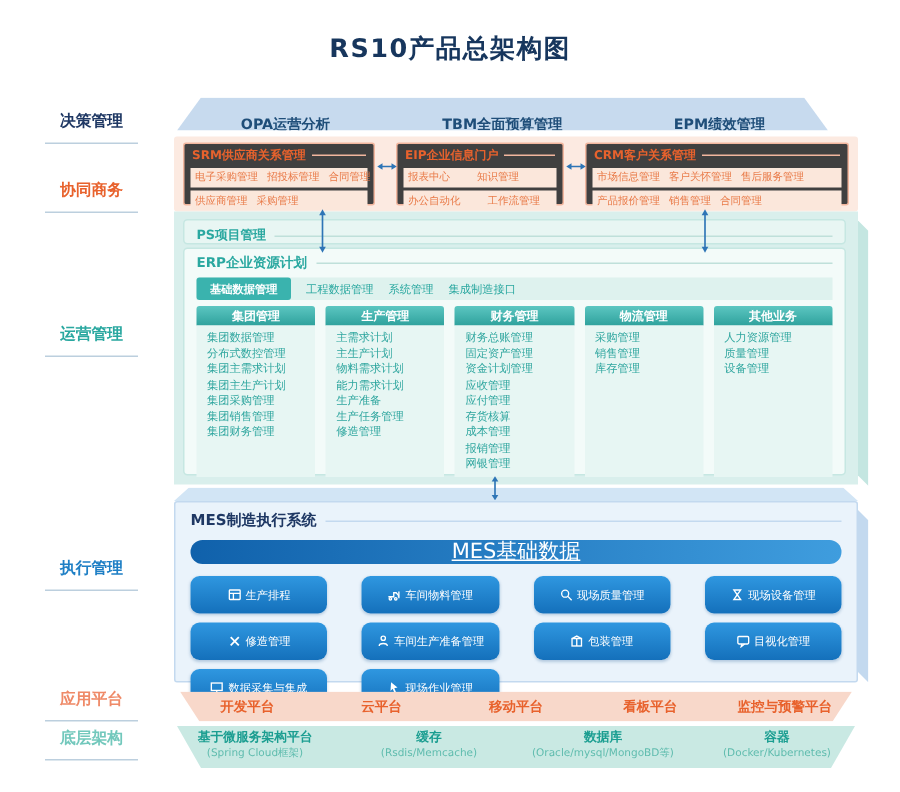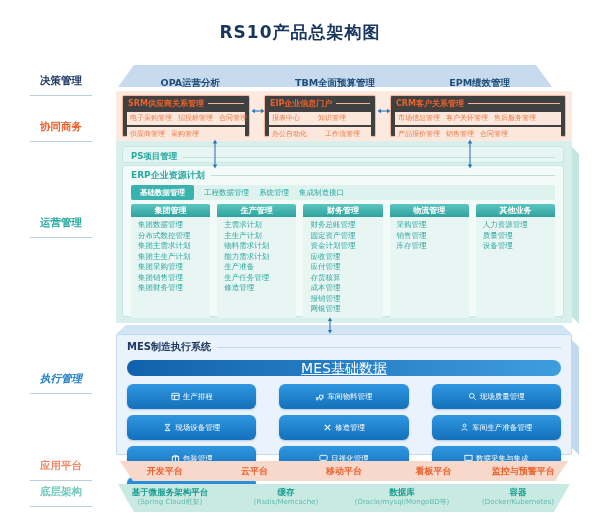--- a/index.html
+++ b/index.html
@@ -8,21 +8,21 @@
 
   .page-title{position:absolute;top:21px;left:0;right:0;text-align:center;
               font-size:17px;font-weight:bold;color:#17365d;letter-spacing:1px;}
 
   
   .side-label{position:absolute;left:30px;width:62px;text-align:center;font-weight:bold;
               font-size:10.5px;padding-bottom:7px;border-bottom:1.5px solid #bccfde;}
   .sl-decision{top:74px;color:#1f3864;}
   .sl-collab{top:120px;color:#e8622d;}
   .sl-ops{top:216px;color:#2aa8a0;}
-  .sl-exec{top:372px;color:#1e7fc5;font-style:italic;}
+  .sl-exec{top:372px;color:#1e7fc5;}
   .sl-app{top:459px;color:#ef8a68;}
   .sl-infra{top:485px;color:#72c8bc;}
 
   
   .dec-band{position:absolute;left:118px;top:65px;width:434px;height:36px;background:#c7daee;
             clip-path:polygon(16px 0,418px 0,434px 22px,0 22px);display:flex;align-items:center;}
   .dec-item{flex:1;text-align:center;font-size:9.5px;font-weight:bold;color:#1f4e79;white-space:nowrap;}
 
   
   .collab{position:absolute;left:116px;top:91px;width:456px;height:50px;background:#fceae1;border-radius:2px;}
@@ -72,21 +72,21 @@
                clip-path:polygon(10px 0,446px 0,456px 9px,0 9px);}
   .mes{position:absolute;left:116px;top:334px;width:456px;height:121px;background:#eaf3fb;
        border:1px solid #c3d9ef;border-radius:2px;box-sizing:border-box;}
   .side3d-mes{position:absolute;left:572px;top:340px;width:7px;height:115px;background:#c3d9ef;
               clip-path:polygon(0 0,100% 7px,100% 100%,0 calc(100% - 7px));}
   .mes-legend{display:flex;align-items:center;margin:5px 10px 0;font-size:10px;font-weight:bold;
               color:#1f3864;white-space:nowrap;}
   .mes-legend::after{content:"";flex:1;border-top:1px solid #c3d9ef;margin-left:6px;}
   .mes-bar{margin:6px 10px 0;height:16px;line-height:16px;border-radius:8px;text-align:center;
            color:#fff;font-size:14px;background:linear-gradient(90deg,#1061ab,#3f9dde);text-decoration:underline;}
-  .mes-grid{display:grid;grid-template-columns:repeat(3,1fr);gap:6px 23px;margin:8px 10px 0;}
+  .mes-grid{display:grid;grid-template-columns:repeat(4,1fr);gap:6px 23px;margin:8px 10px 0;}
   .mes-btn{height:25px;border-radius:6px;color:#fff;font-size:7.5px;display:flex;align-items:center;
            justify-content:center;gap:3px;white-space:nowrap;
            background:linear-gradient(180deg,#2f97e0,#1470bb);box-shadow:0 1px 2px rgba(20,80,140,.25);}
   .mes-btn svg{flex-shrink:0;}
 
   
   .app-band{position:absolute;left:120px;top:461px;width:448px;height:20px;background:#f8d8ca;
             clip-path:polygon(0 0,100% 0,calc(100% - 13px) 100%,13px 100%);
             display:flex;align-items:center;}
   .app-item{flex:1;text-align:center;font-size:9px;font-weight:bold;color:#e8622d;white-space:nowrap;}

